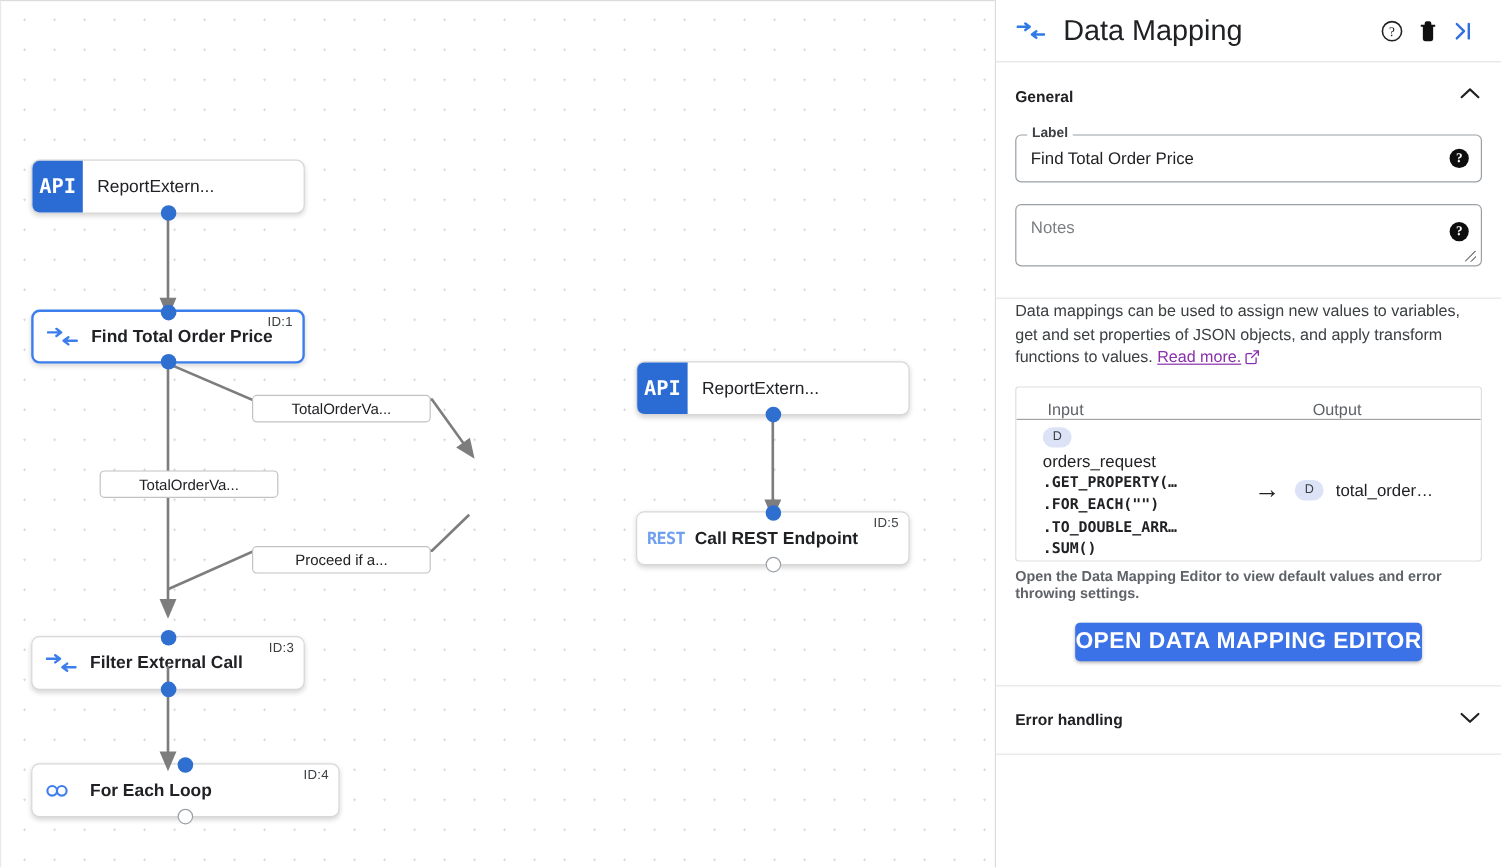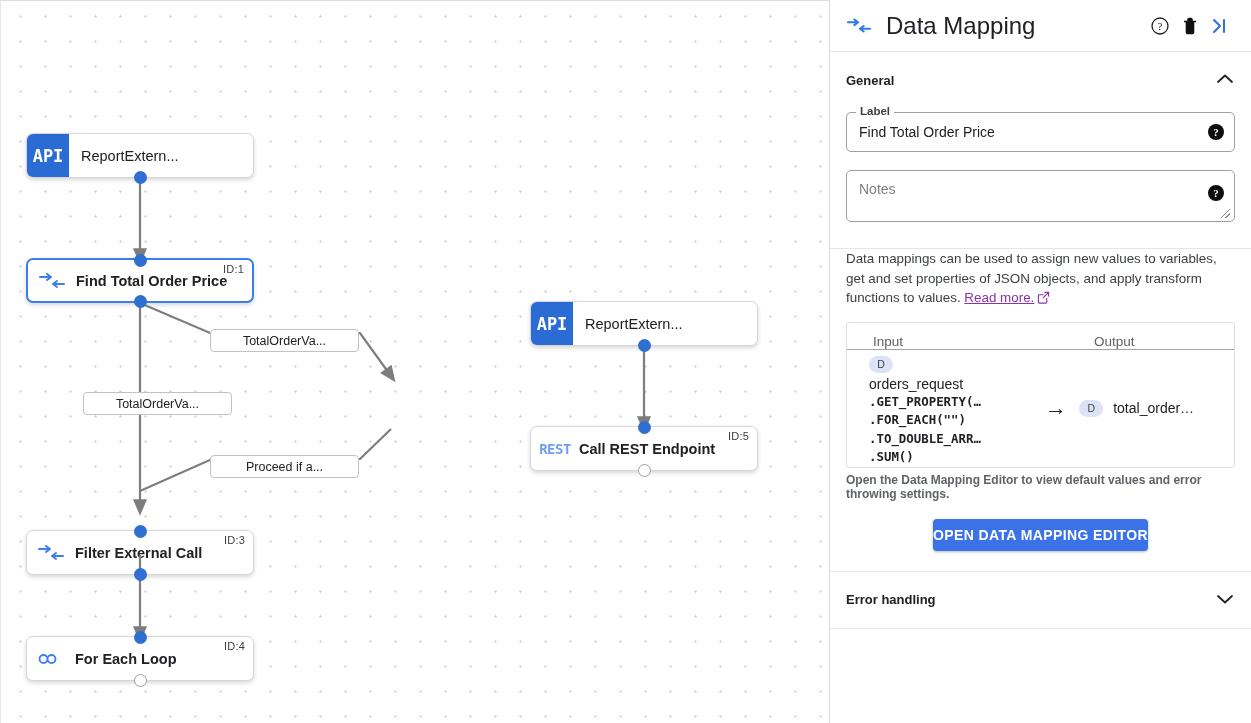--- a/index.html
+++ b/index.html
@@ -203,21 +203,21 @@
     font-size: 12.4px; color: #202124; font-weight: bold;
     line-height: 18.5px; white-space: pre;
   }
   .hint { font-size: 12px; color: #5f6368; margin-top: 5px; font-weight: bold; }
 
   .btn-wrap { display: flex; justify-content: center; margin: 18px 0 20px 0; }
   .btn-primary {
     background: #3b72e8; color: #fff;
     border: none; border-radius: 4px;
     height: 32px; padding: 0 0;
-    font-size: 14px; font-weight: bold; letter-spacing: .4px;
+    font-size: 19px; font-weight: bold; letter-spacing: .4px;
     font-family: "Liberation Sans", sans-serif;
     box-shadow: 0 1px 3px rgba(0,0,0,.28);
     cursor: pointer;
   }
   .chev { color: #202124; }
 </style>
 </head>
 <body>
 
 <div id="app">
@@ -271,21 +271,21 @@
         <svg width="26" height="16" viewBox="0 0 26 16">
           <path d="M1,4 L12,4 M8,1 L12,4 L8,7" stroke="#3d7eed" stroke-width="2" fill="none" stroke-linecap="round" stroke-linejoin="round"></path>
           <path d="M25,11 L14,11 M18,8 L14,11 L18,14" stroke="#3d7eed" stroke-width="2" fill="none" stroke-linecap="round" stroke-linejoin="round"></path>
         </svg>
       </div>
       <div class="title">Filter External Call</div>
       <div class="port top"></div>
       <div class="port bottom"></div>
     </div>
 
-    <div class="node" style="left:26px; top:635px; width:228px;">
+    <div class="node" style="left:26px; top:635px; width:257px;">
       <div class="nodeid">ID:4</div>
       <div class="icon-slot">
         <svg width="28" height="16" viewBox="0 0 28 16">
           <path d="M6.5,4 a4,4 0 1 0 0,8 a4,4 0 1 0 0,-8 M14.5,4 a4,4 0 1 1 0,8 a4,4 0 1 1 0,-8" stroke="#3d7eed" stroke-width="1.8" fill="none"></path>
         </svg>
       </div>
       <div class="title">For Each Loop</div>
       <div class="port top"></div>
       <div class="port bottom hollow"></div>
     </div>

